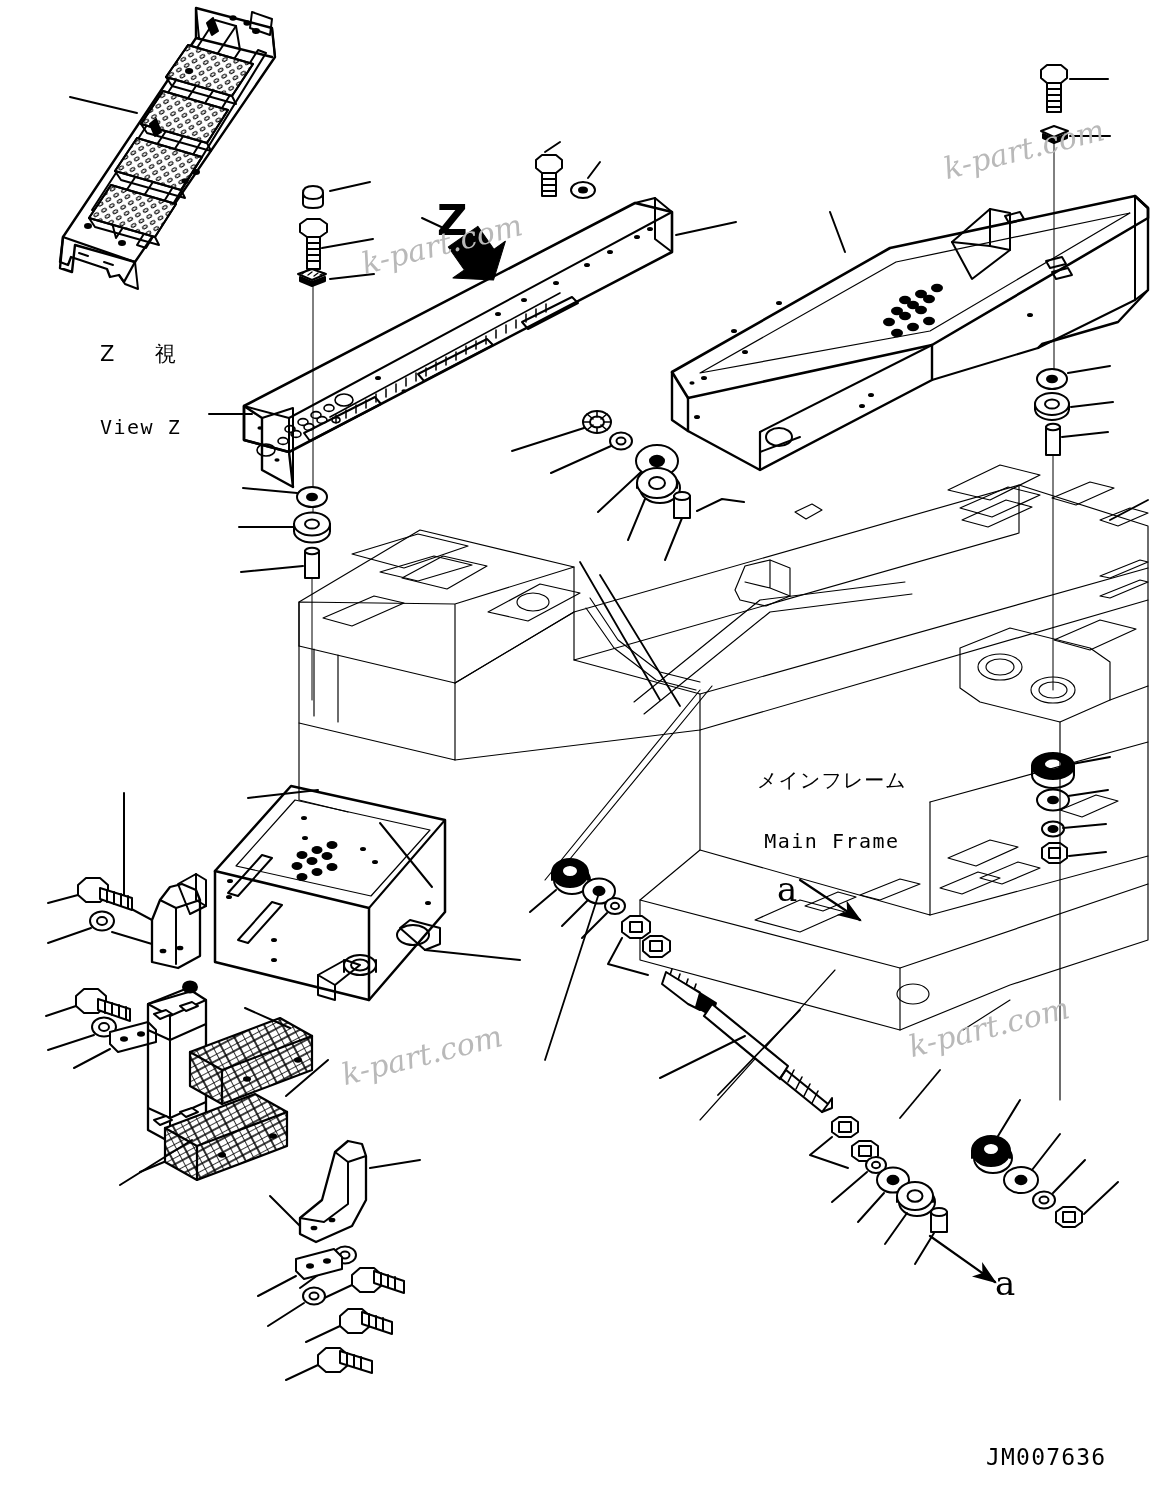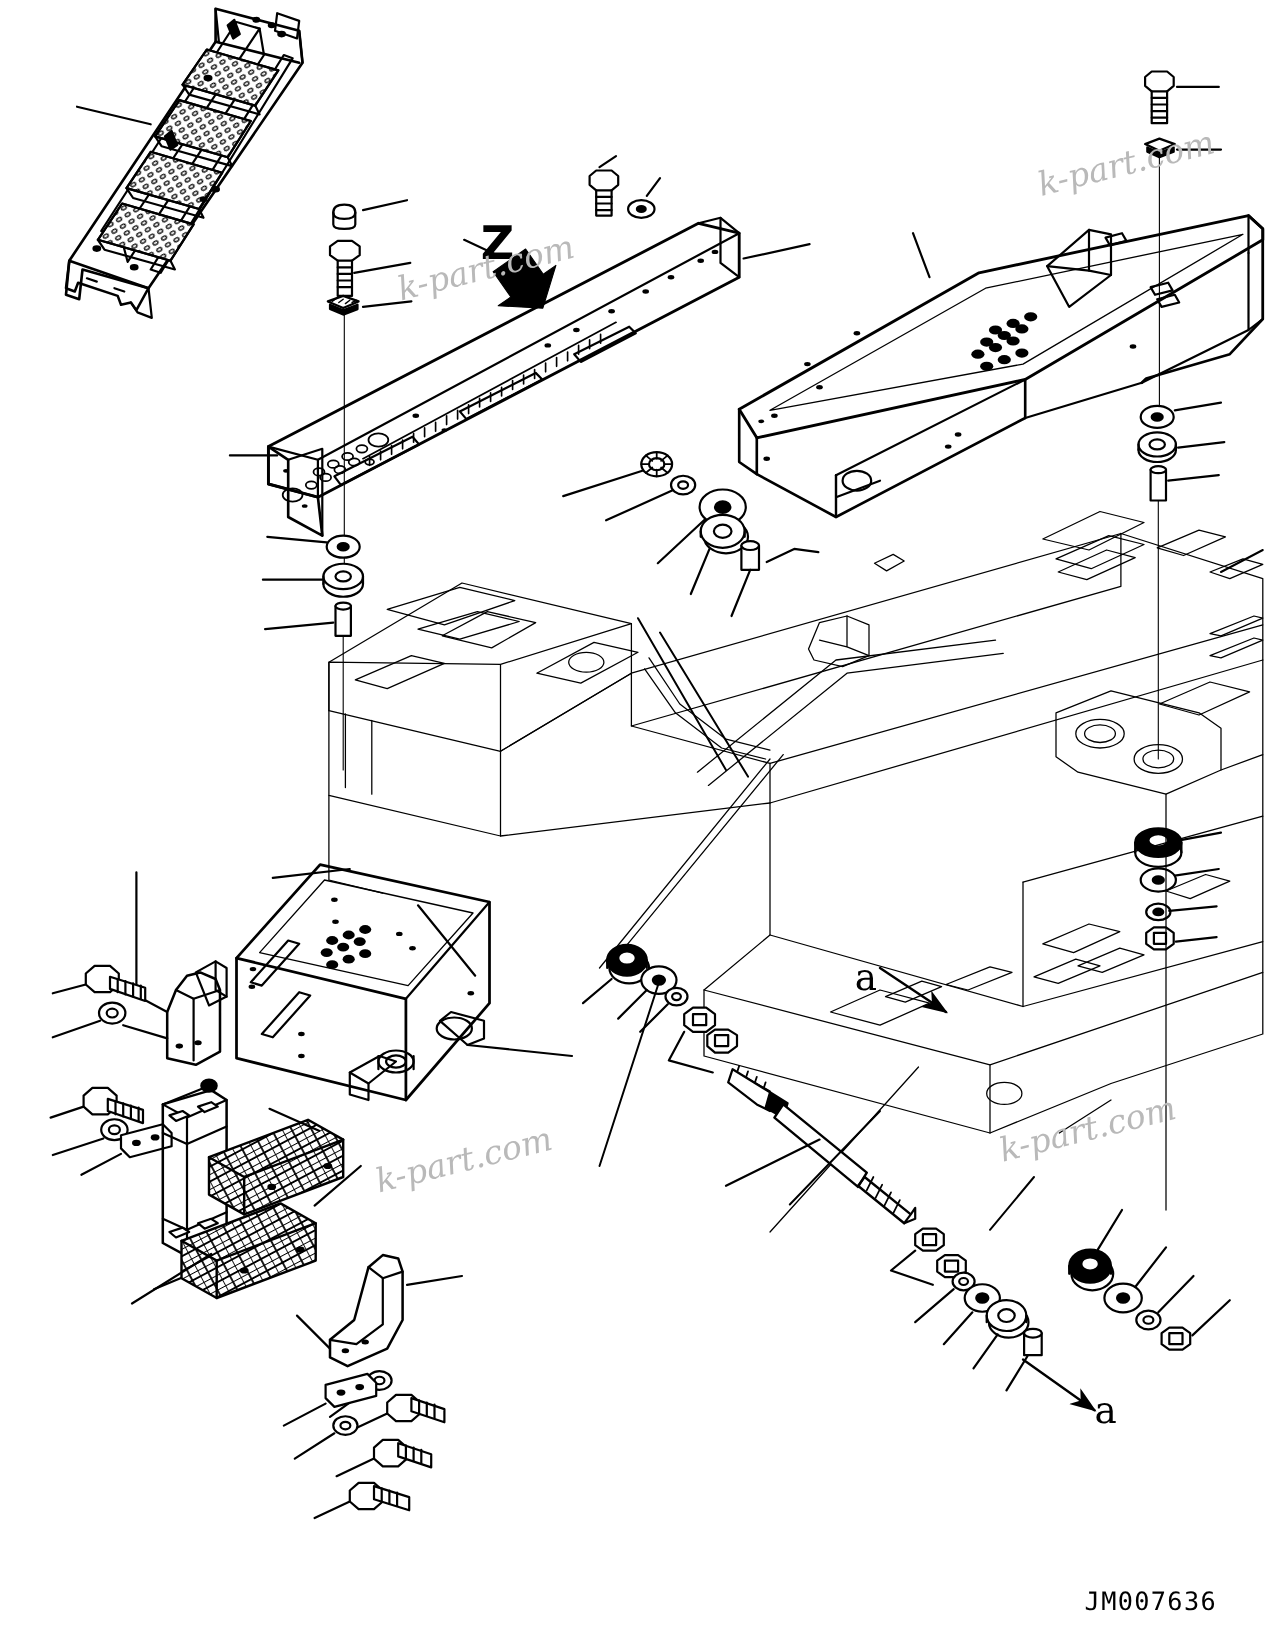--- a/index.html
+++ b/index.html
@@ -680,21 +680,29 @@
 
       <g>
         <path d="M452 240 L480 240 L480 226 L505 258 L480 290 L480 276 L452 276 Z" fill="#000" stroke="#000" stroke-width="1" transform="rotate(55 478 258)"></path>
       </g>
 
       <path d="M422 218 L452 232" stroke-width="2"></path>
 
     </g>
   </svg>
 
-
+  <div class="lbl" id="view-z-label">
+    <div class="jp lbl-jp">Z  視</div>
+    <div class="en lbl-en">View Z</div>
+  </div>
+
+  <div class="lbl" id="main-frame-label">
+    <div class="jp lbl-jp">メインフレーム</div>
+    <div class="en lbl-en">Main Frame</div>
+  </div>
 
   <div class="lbl" id="drawing-number">JM007636</div>
 
   <div class="secmark" id="section-a-top">a</div>
   <div class="secmark" id="section-a-bottom">a</div>
 
   <div id="view-z-arrow-letter" class="lbl">Z</div>
 
   <div class="wm" id="wm1">k-part.com</div>
   <div class="wm" id="wm2">k-part.com</div>

